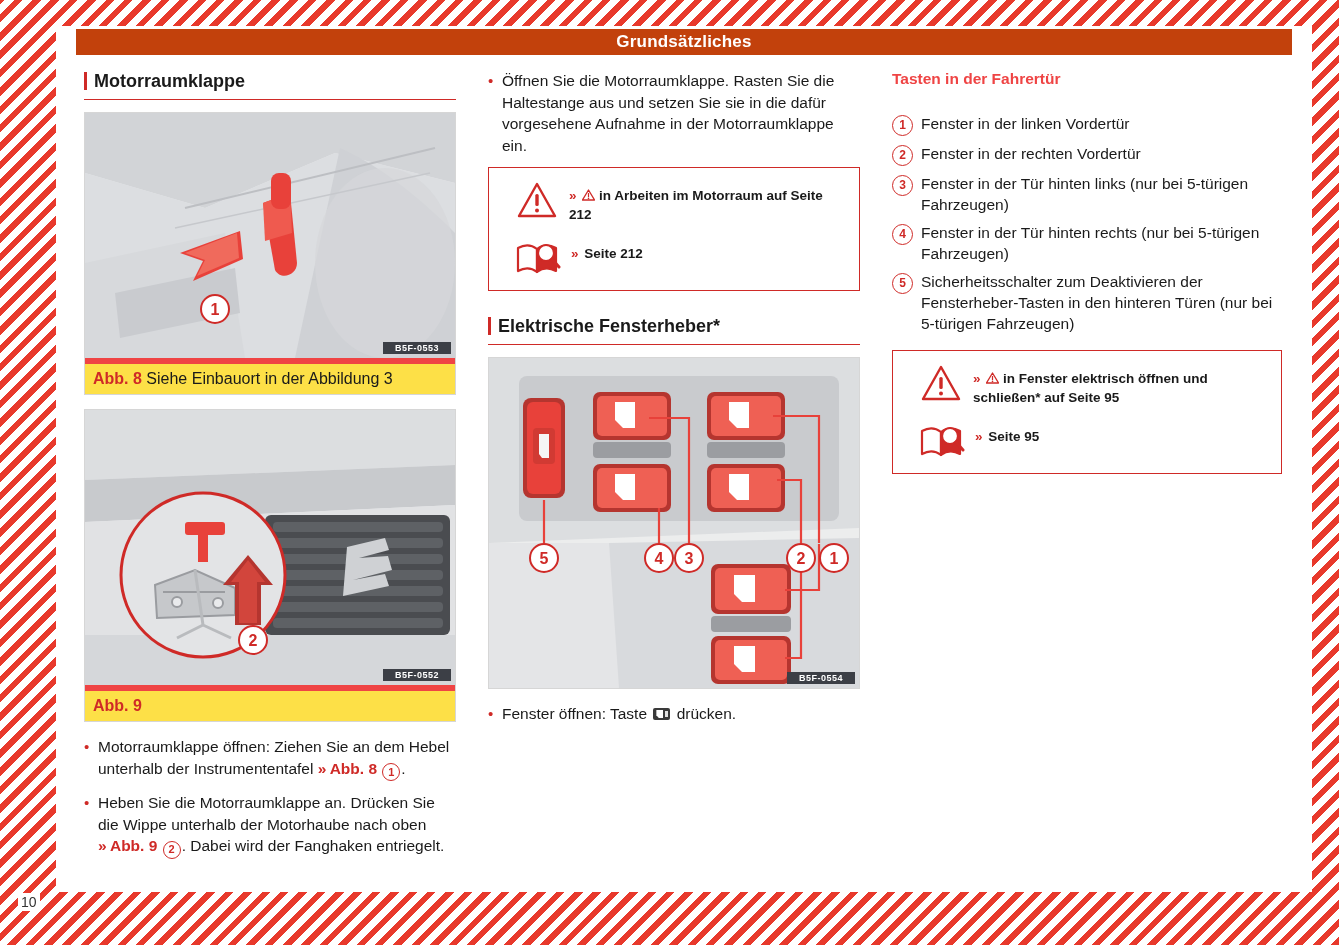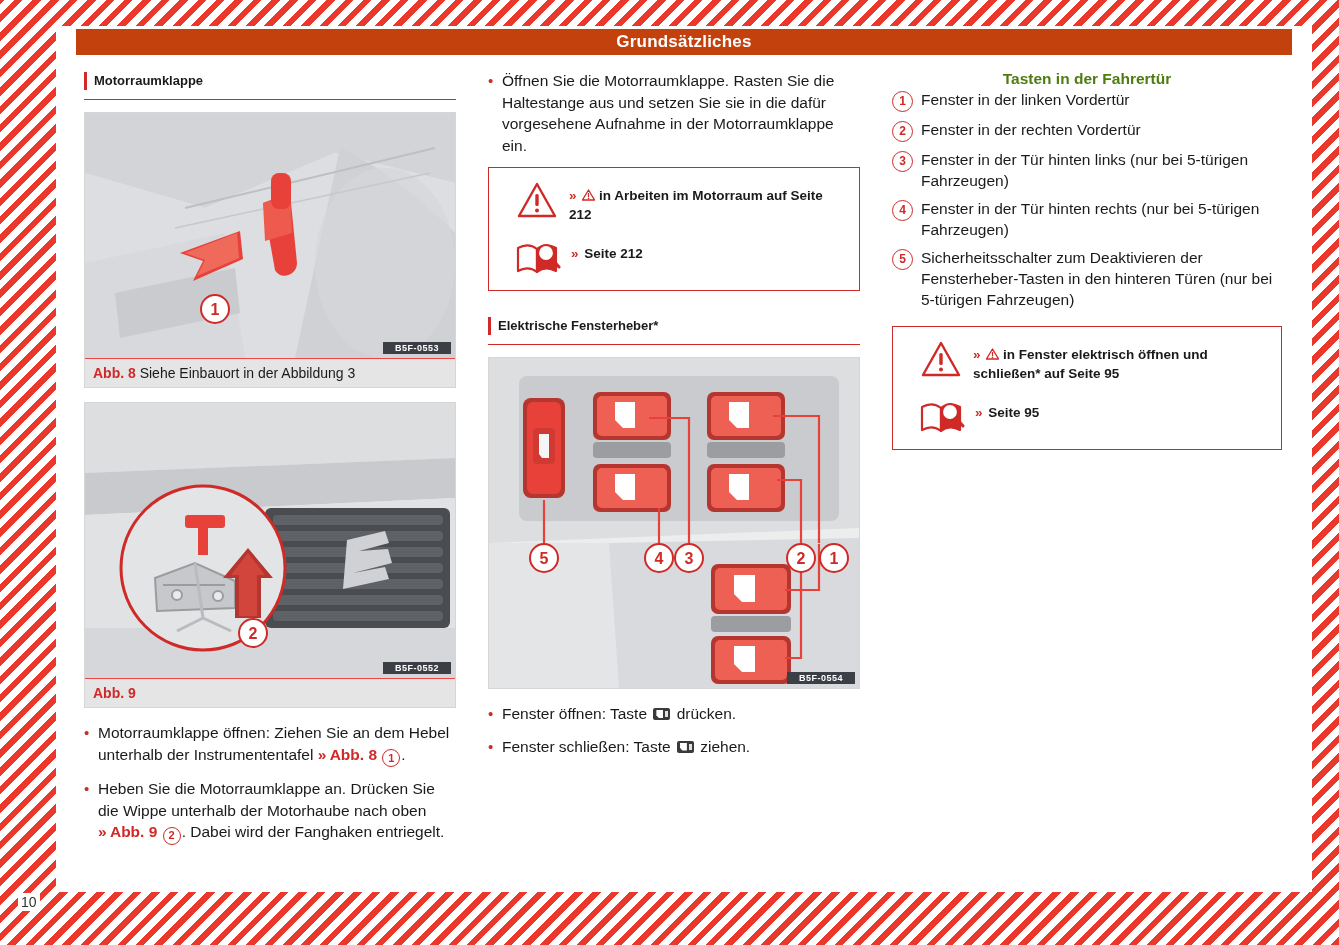--- a/index.html
+++ b/index.html
@@ -64,21 +64,21 @@
     top: 70px;
     width: 1208px;
     height: 810px;
     display: flex;
     gap: 32px;
   }
   .col { width: 372px; position: relative; }
   .col-3 { width: 390px; }
 
   h2.sec-title {
-    font-size: 13px;
+    font-size: 18px;
     font-weight: bold;
     color: #1a1a1a;
     margin: 0 0 7px 0;
     padding-left: 10px;
     position: relative;
     line-height: 22px;
   }
   h2.sec-title::before {
     content: "";
     position: absolute;
@@ -108,25 +108,25 @@
     bottom: 4px;
     background: #3c3f46;
     color: #fff;
     font-size: 9px;
     font-weight: bold;
     letter-spacing: .5px;
     padding: 1px 12px;
     font-family: "Liberation Sans", sans-serif;
   }
   .fig-cap {
-    border-top: 1px solid #ef4444;
+    border-top: 6px solid #ef4444;
     padding: 6px 8px;
-    font-size: 14px;
+    font-size: 16px;
     color: #1a1a1a;
-    background: #e5e5e5;
+    background: #fde047;
   }
   .fig-cap b { color: #cf2a27; }
   p.bullet {
     font-size: 15.5px;
     line-height: 21.5px;
     color: #1a1a1a;
     margin: 0 0 11px 0;
     padding-left: 14px;
     position: relative;
   }
@@ -182,23 +182,22 @@
     color: #1a1a1a;
     line-height: 19px;
     padding-top: 6px;
   }
   .warn-text .chev { margin-right: 3px; }
 
   
   .legend-title {
     font-size: 15.5px;
     font-weight: bold;
-    margin: 0 0 1px 0;
-    color: #4d7c0f;
-    text-align: center;
+    margin: 0 0 25px 0;
+    color: #ef4444;
   }
   .legend-item {
     display: flex;
     gap: 8px;
     margin-bottom: 7px;
     font-size: 15.5px;
     line-height: 21px;
     color: #1a1a1a;
   }
   .legend-num {
@@ -463,23 +462,20 @@
             <text x="345" y="206" font-size="16" font-weight="bold" font-family="Liberation Sans" fill="#cf2a27" text-anchor="middle">1</text>
           </g>
         </svg>
         <div class="fig-code">B5F-0554</div>
       </div>
     </div>
 
     <p class="bullet">
       <span>Fenster öffnen: Taste </span><span class="sw-glyph"></span><span> drücken.</span>
     </p>
-    <p class="bullet">
-      <span>Fenster schließen: Taste </span><span class="sw-glyph"></span><span> ziehen.</span>
-    </p>
 
   </div>
 
   <div class="col col-3">
 
     <p class="legend-title">Tasten in der Fahrertür</p>
 
     <div class="legend-item">
       <div class="legend-num">1</div>
       <div>Fenster in der linken Vordertür</div>

